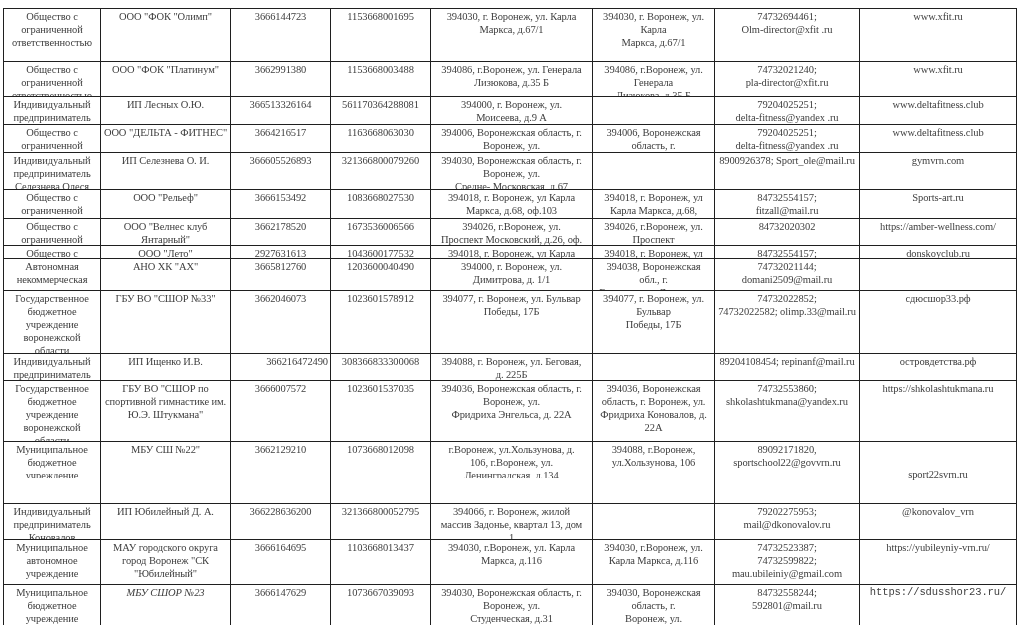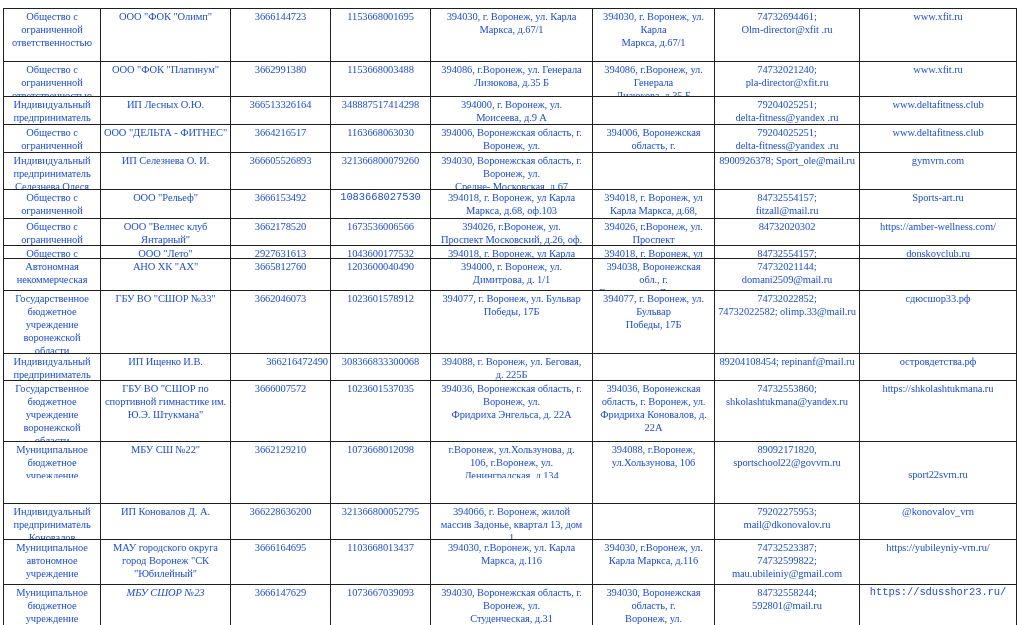--- a/index.html
+++ b/index.html
@@ -7,21 +7,21 @@
     padding: 0;
     background: #ffffff;
   }
   .page {
     position: relative;
     width: 1019px;
     height: 625px;
     background: #ffffff;
     overflow: hidden;
     font-family: "Liberation Serif", "DejaVu Serif", serif;
-    color: #1d4ed8;
+    color: #404040;
   }
   table.orgs {
     position: absolute;
     left: 3px;
     top: 8px;
     width: 1013px;
     border-collapse: collapse;
     table-layout: fixed;
   }
   table.orgs td {
@@ -126,21 +126,21 @@
             <div class="cell" style="height: 27px;">Индивидуальный
 предприниматель</div>
           </td>
           <td>
             <div class="cell" style="height: 27px;">ИП Лесных О.Ю.</div>
           </td>
           <td>
             <div class="cell" style="height: 27px;">366513326164</div>
           </td>
           <td>
-            <div class="cell" style="height: 27px;">348887517414298</div>
+            <div class="cell" style="height: 27px;">561170364288081</div>
           </td>
           <td>
             <div class="cell" style="height: 27px;">394000, г. Воронеж, ул.
 Моисеева, д.9 А</div>
           </td>
           <td>
             <div class="cell" style="height: 27px;"></div>
           </td>
           <td>
             <div class="cell" style="height: 27px;">79204025251;
@@ -215,21 +215,21 @@
             <div class="cell" style="height: 28px;">Общество с
 ограниченной</div>
           </td>
           <td>
             <div class="cell" style="height: 28px;">ООО "Рельеф"</div>
           </td>
           <td>
             <div class="cell" style="height: 28px;">3666153492</div>
           </td>
           <td>
-            <div class="cell" style="height: 28px; font-family: Liberation Mono, monospace;">1083668027530</div>
+            <div class="cell" style="height: 28px;">1083668027530</div>
           </td>
           <td>
             <div class="cell" style="height: 28px;">394018, г. Воронеж, ул Карла
 Маркса, д.68, оф.103</div>
           </td>
           <td>
             <div class="cell" style="height: 28px;">394018, г. Воронеж, ул
 Карла Маркса, д.68,</div>
           </td>
           <td>
@@ -461,21 +461,21 @@
             <div class="cell" style="height: 36px; margin-top: 25px;">sport22svrn.ru</div>
           </td>
         </tr>
         <tr>
           <td>
             <div class="cell" style="height: 35px;">Индивидуальный
 предприниматель
 Коновалов</div>
           </td>
           <td>
-            <div class="cell" style="height: 35px;">ИП Коновалов Д. А.</div>
+            <div class="cell" style="height: 35px;">ИП Юбилейный Д. А.</div>
           </td>
           <td>
             <div class="cell" style="height: 35px;">366228636200</div>
           </td>
           <td>
             <div class="cell" style="height: 35px;">321366800052795</div>
           </td>
           <td>
             <div class="cell" style="height: 35px;">394066, г. Воронеж, жилой
 массив Задонье, квартал 13, дом

